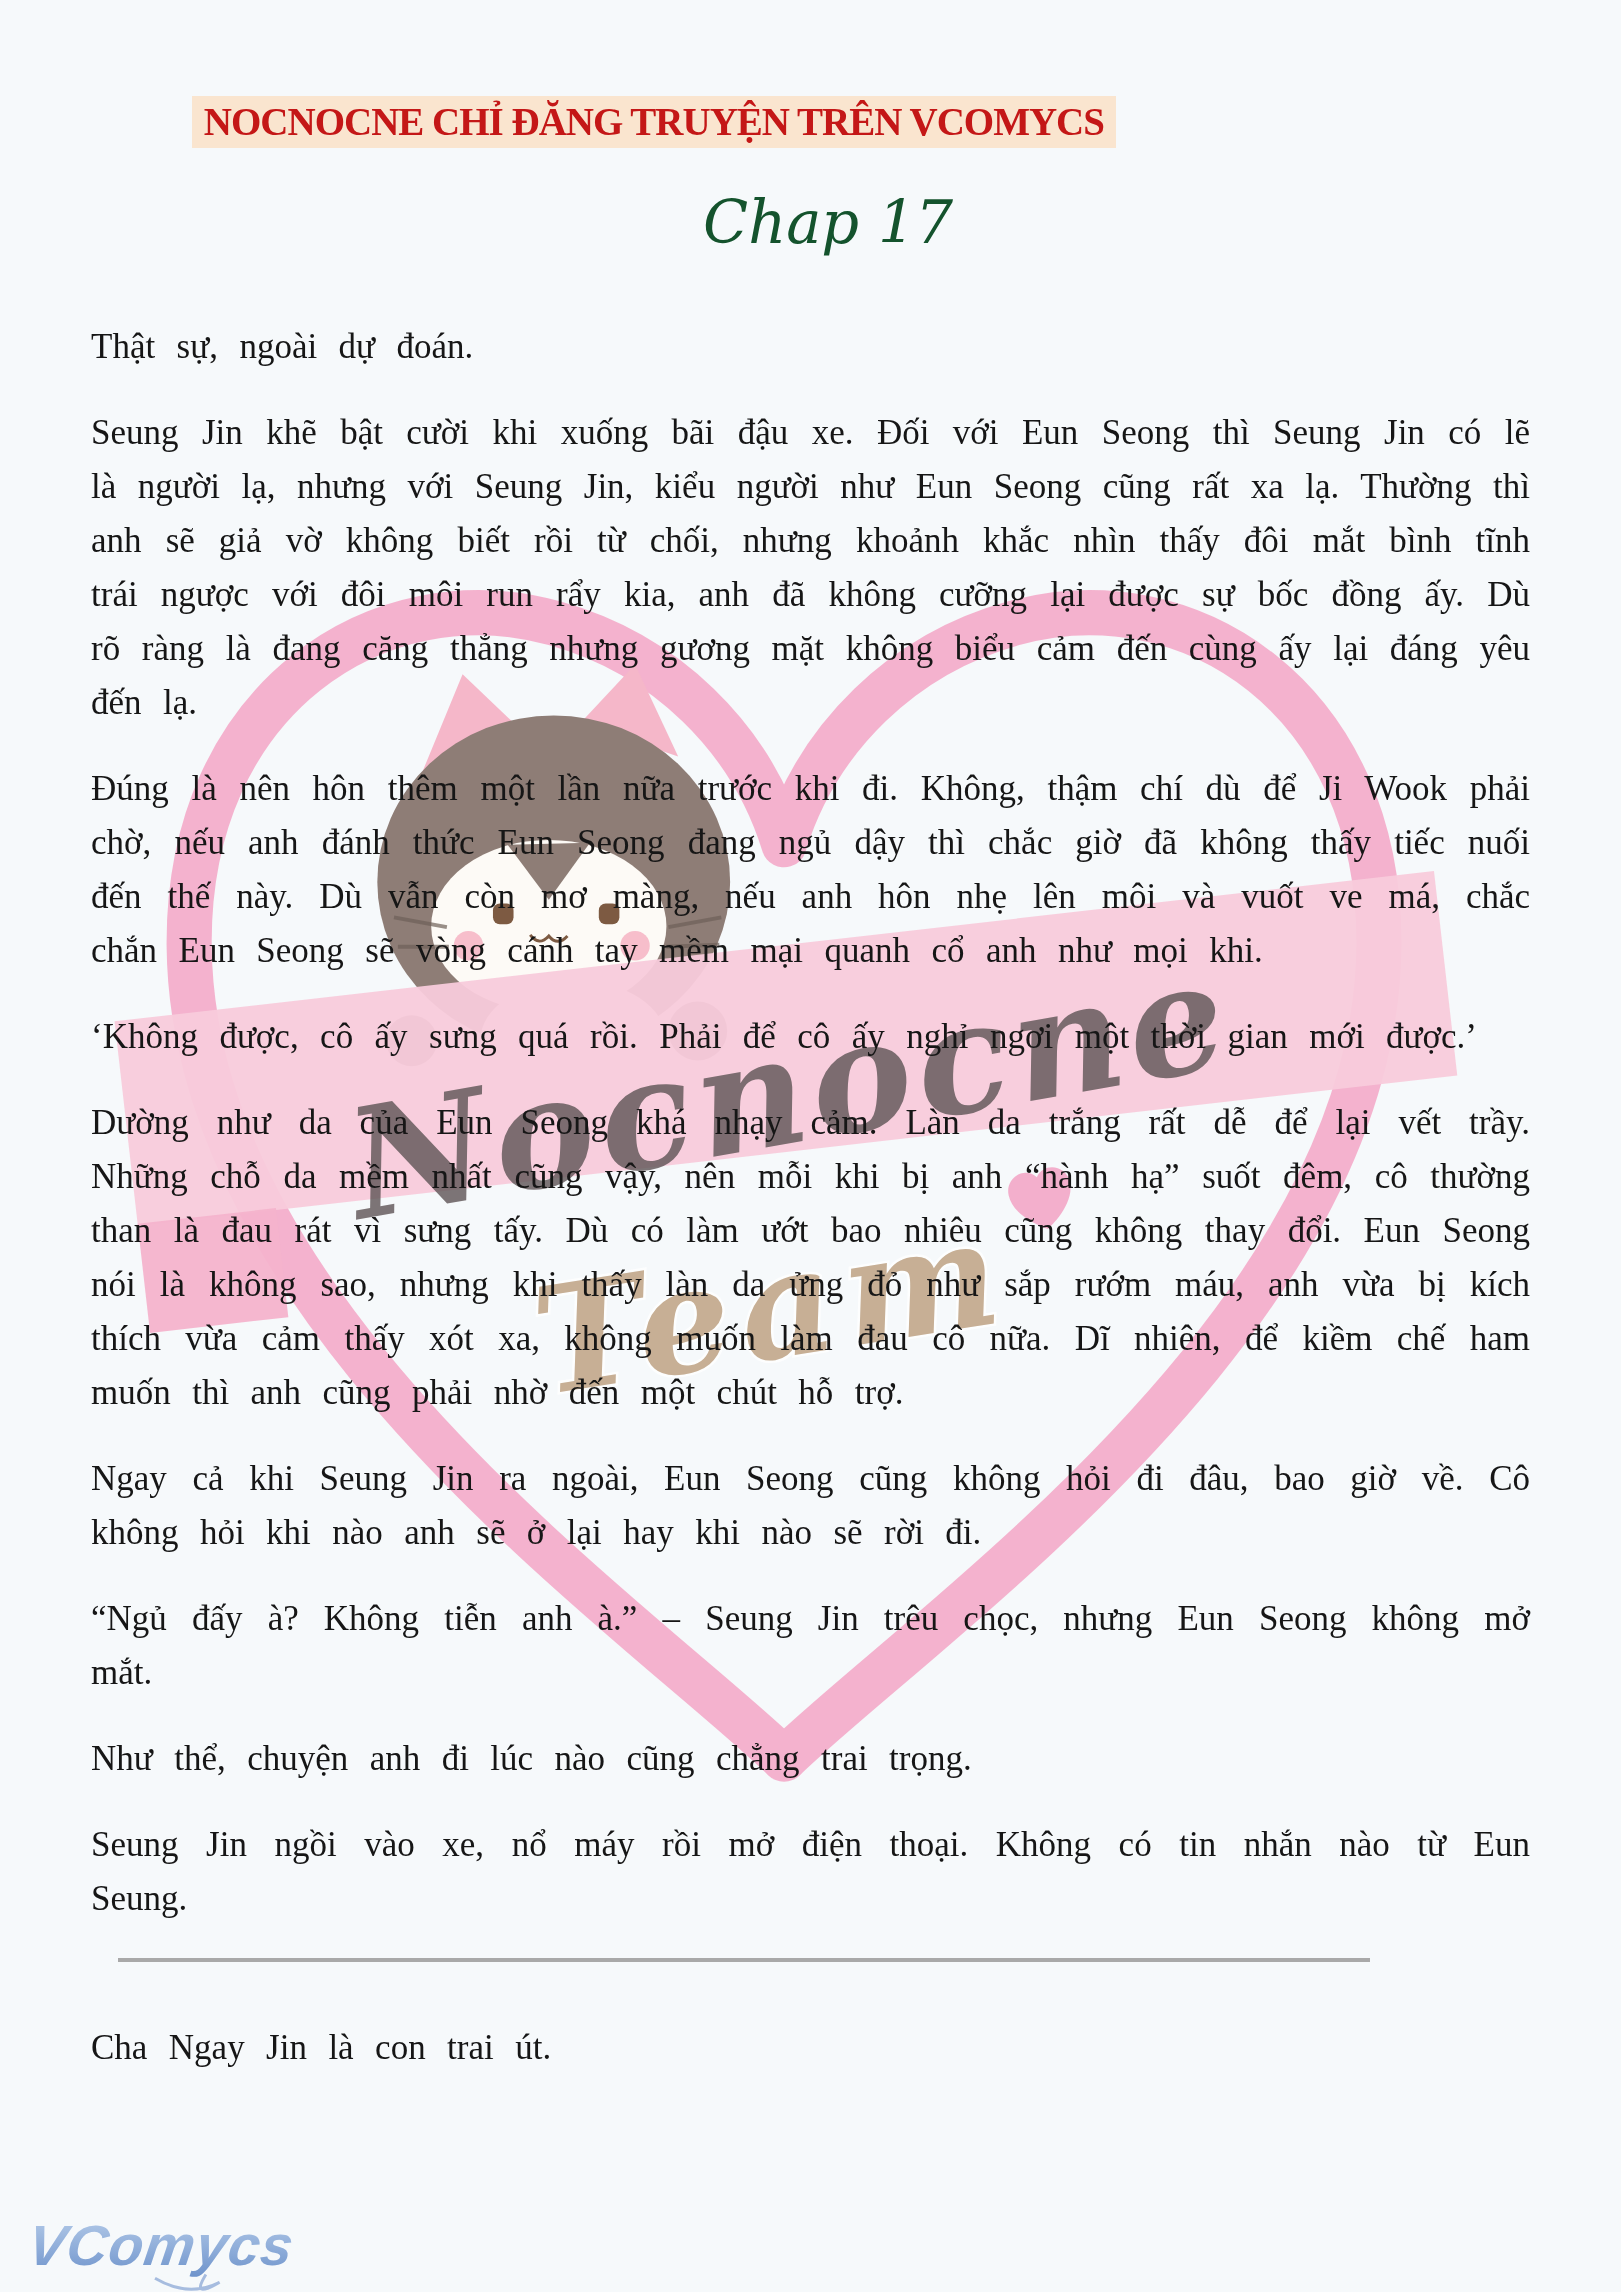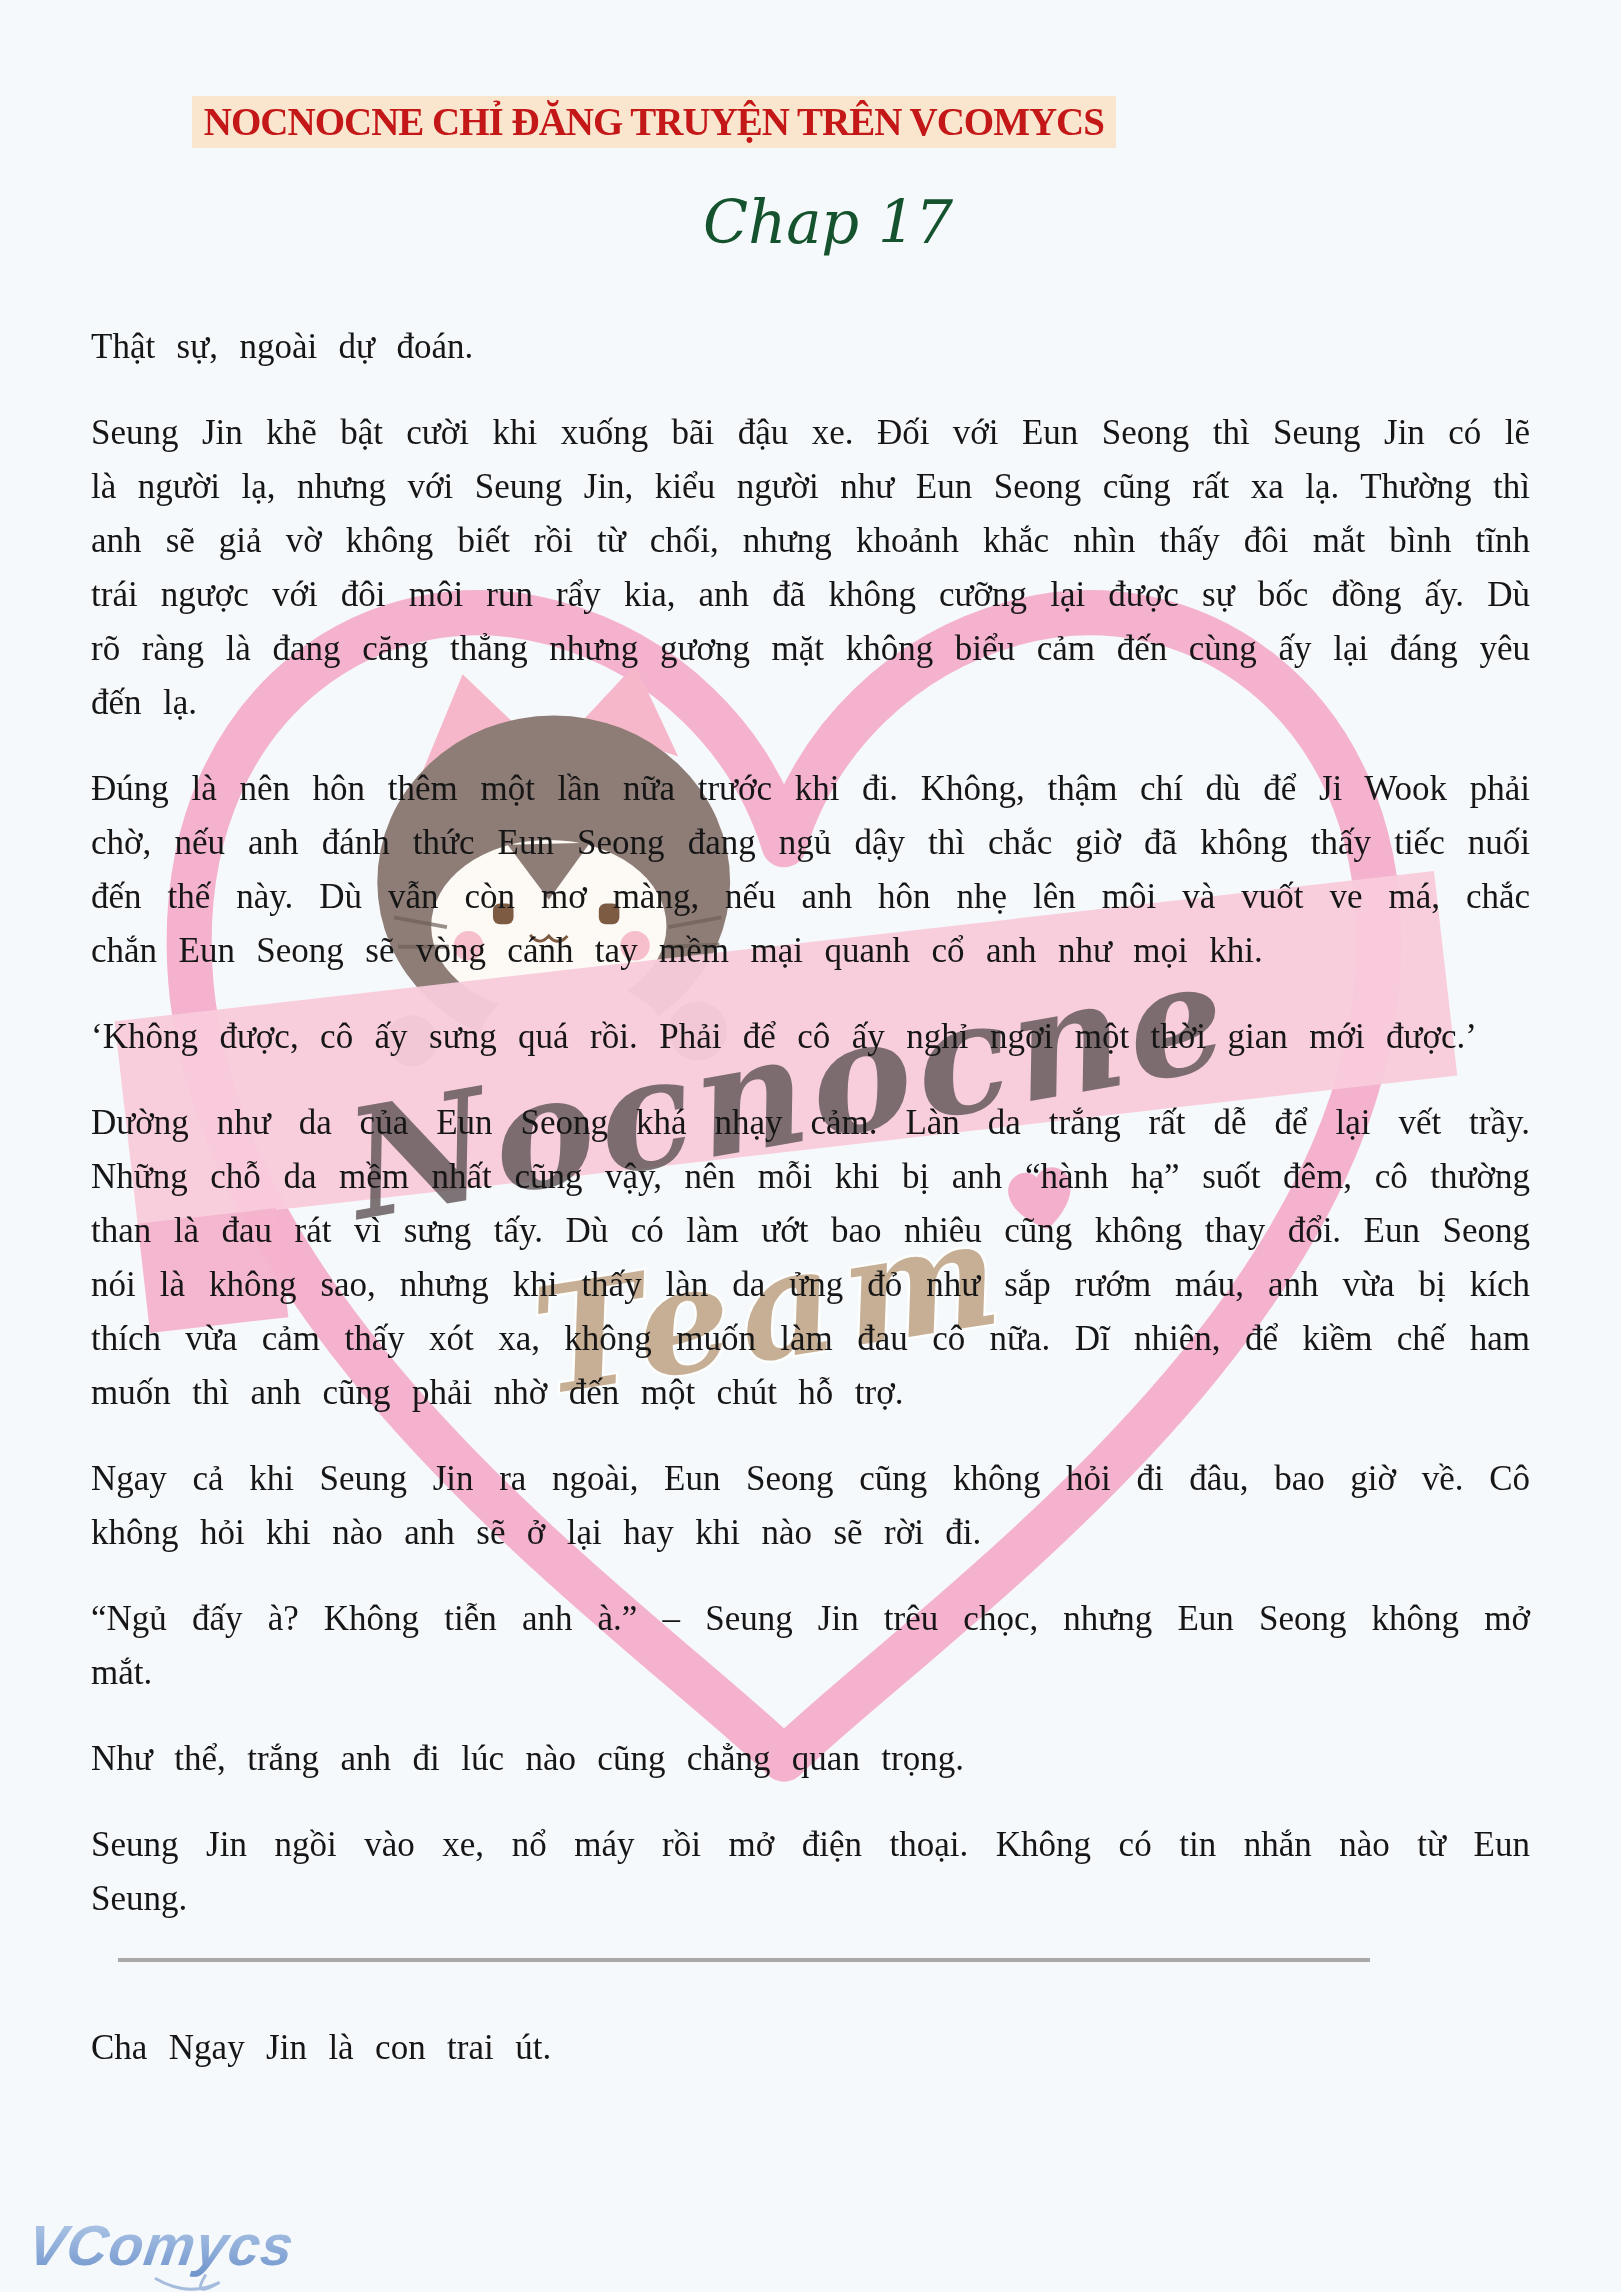--- a/index.html
+++ b/index.html
@@ -109,21 +109,21 @@
   <div class="chapter">Chap 17</div>
 
   <main class="body-text">
     <p>Thật sự, ngoài dự đoán.</p>
     <p>Seung Jin khẽ bật cười khi xuống bãi đậu xe. Đối với Eun Seong thì Seung Jin có lẽ là người lạ, nhưng với Seung Jin, kiểu người như Eun Seong cũng rất xa lạ. Thường thì anh sẽ giả vờ không biết rồi từ chối, nhưng khoảnh khắc nhìn thấy đôi mắt bình tĩnh trái ngược với đôi môi run rẩy kia, anh đã không cưỡng lại được sự bốc đồng ấy. Dù rõ ràng là đang căng thẳng nhưng gương mặt không biểu cảm đến cùng ấy lại đáng yêu đến lạ.</p>
     <p>Đúng là nên hôn thêm một lần nữa trước khi đi. Không, thậm chí dù để Ji Wook phải chờ, nếu anh đánh thức Eun Seong đang ngủ dậy thì chắc giờ đã không thấy tiếc nuối đến thế này. Dù vẫn còn mơ màng, nếu anh hôn nhẹ lên môi và vuốt ve má, chắc chắn Eun Seong sẽ vòng cánh tay mềm mại quanh cổ anh như mọi khi.</p>
     <p>‘Không được, cô ấy sưng quá rồi. Phải để cô ấy nghỉ ngơi một thời gian mới được.’</p>
     <p>Dường như da của Eun Seong khá nhạy cảm. Làn da trắng rất dễ để lại vết trầy. Những chỗ da mềm nhất cũng vậy, nên mỗi khi bị anh “hành hạ” suốt đêm, cô thường than là đau rát vì sưng tấy. Dù có làm ướt bao nhiêu cũng không thay đổi. Eun Seong nói là không sao, nhưng khi thấy làn da ửng đỏ như sắp rướm máu, anh vừa bị kích thích vừa cảm thấy xót xa, không muốn làm đau cô nữa. Dĩ nhiên, để kiềm chế ham muốn thì anh cũng phải nhờ đến một chút hỗ trợ.</p>
     <p>Ngay cả khi Seung Jin ra ngoài, Eun Seong cũng không hỏi đi đâu, bao giờ về. Cô không hỏi khi nào anh sẽ ở lại hay khi nào sẽ rời đi.</p>
     <p>“Ngủ đấy à? Không tiễn anh à.” – Seung Jin trêu chọc, nhưng Eun Seong không mở mắt.</p>
-    <p>Như thể, trắng anh đi lúc nào cũng chẳng quan trọng.</p>
+    <p>Như thể, chuyện anh đi lúc nào cũng chẳng trai trọng.</p>
     <p>Seung Jin ngồi vào xe, nổ máy rồi mở điện thoại. Không có tin nhắn nào từ Eun Seung.</p>
     <hr>
     <p class="footer-p">Cha Ngay Jin là con trai út.</p>
   </main>
 
   <svg class="logo" width="274" height="108" viewBox="0 0 280 110">
     <defs>
       <linearGradient id="lg" x1="0" y1="0" x2="0" y2="1">
         <stop offset="0" stop-color="var(--logo_blue_2)"></stop>
         <stop offset="1" stop-color="var(--logo_blue_1)"></stop>

